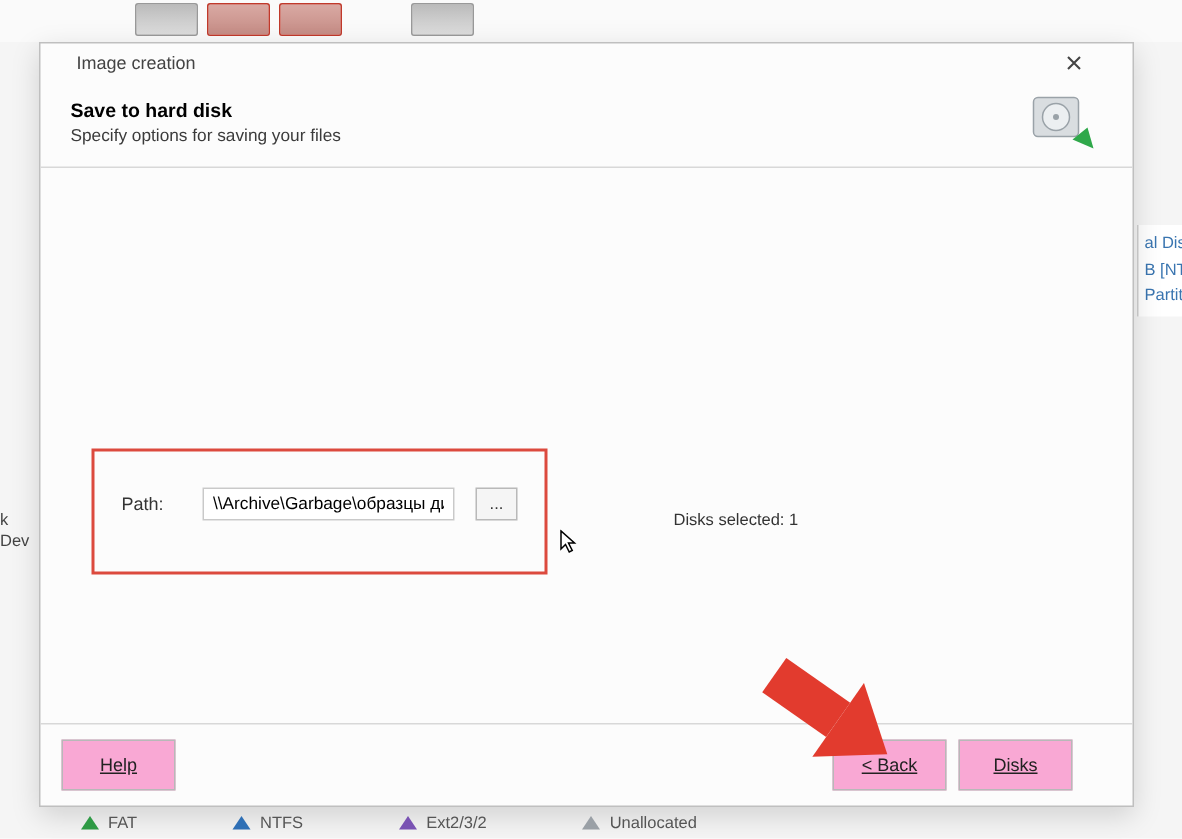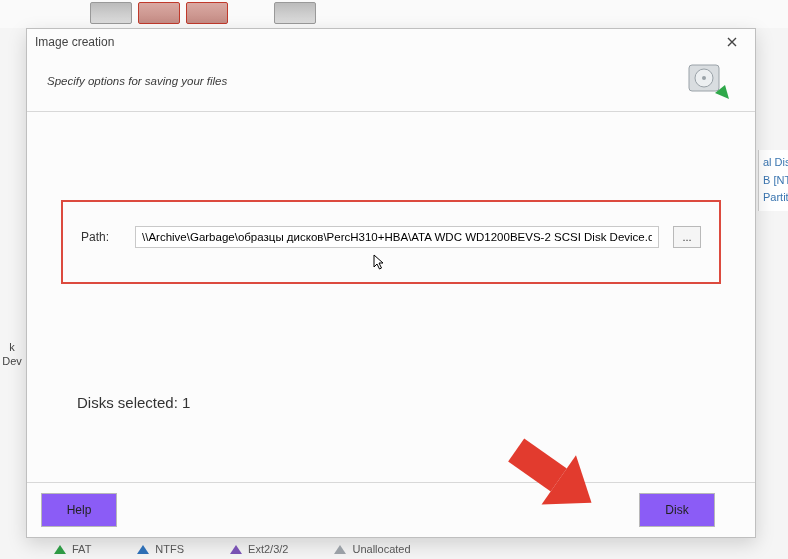--- a/index.html
+++ b/index.html
@@ -34,21 +34,20 @@
   .bg-toolbar .drive.sel { border-color: #c0392b; background: linear-gradient(#d9a9a3,#c58c85); }
 
   .bg-side-left {
     position: absolute;
     left: 0; top: 40px;
     width: 24px;
     color: #444;
     font-size: 11px;
     line-height: 1.3;
     padding-top: 300px;
-    text-align: center;
   }
   .bg-side-right {
     position: absolute;
     right: 0; top: 150px;
     width: 30px;
     color: #3a75b0;
     font-size: 11px;
     line-height: 1.6;
     padding: 4px 2px 4px 4px;
     border-left: 1px solid #d0d0d0;
@@ -65,47 +64,48 @@
     background: #fcfcfc;
     border: 1px solid #bfbfbf;
     box-shadow: 0 6px 18px rgba(0,0,0,0.15);
     display: flex;
     flex-direction: column;
   }
   .titlebar {
     height: 26px;
     display: flex;
     align-items: center;
-    padding: 0 8px;
+    padding: 0 24px;
     color: #444;
     font-size: 12px;
   }
   .titlebar .spacer { flex: 1; }
   .titlebar .close {
     width: 30px; height: 20px;
     display: flex; align-items: center; justify-content: center;
     font-size: 12px;
     color: #444;
   }
 
   .header {
     padding: 6px 20px 10px 20px;
     display: flex;
     align-items: center;
     border-bottom: 1px solid #d8d8d8;
   }
   .header-text { flex: 1; }
   .header h1 { font-size: 13px; font-weight: 600; margin: 0 0 4px 0; color: #000; }
-  .header p  { font-size: 11.5px; margin: 0; color: #3b3b3b; font-style: italic; }
+  .header p  { font-size: 11.5px; margin: 0; color: #3b3b3b; }
   .header .hdr-icon { width: 50px; height: 40px; position: relative; }
 
   .body {
     flex: 1;
     display: flex;
-    flex-direction: column;
+    flex-direction: row;
+    align-items: center;
   }
 
   .highlight-box {
     margin: 88px 34px 0 34px;
     border: 2px solid #dc4a3e;
     padding: 24px 18px 34px 18px;
     position: relative;
   }
   .path-row { display: flex; align-items: center; gap: 14px; }
   .path-label { font-size: 12px; color: #333; width: 40px; }
@@ -127,54 +127,55 @@
     cursor: pointer;
   }
   .cursor {
     position: absolute;
     left: 310px; top: 52px;
     width: 14px; height: 18px;
   }
 
   .summary {
     margin: 110px 0 0 50px;
-    font-size: 15px;
+    font-size: 11px;
     color: #333;
   }
   .summary div { margin-bottom: 10px; }
 
   .footer {
     border-top: 1px solid #d8d8d8;
     padding: 10px 14px;
     display: flex;
     align-items: center;
     gap: 8px;
   }
   .footer .spacer { flex: 1; }
   .btn {
     min-width: 76px;
     height: 24px;
     border: 1px solid #b8b8b8;
-    background: #8b5cf6;
+    background: #f9a8d4;
     font-size: 12px;
     color: #222;
     cursor: pointer;
     display: inline-flex;
     align-items: center;
     justify-content: center;
     padding: 16px 12px;
+    text-decoration: underline;
   }
   .footer .gap { width: 18px; }
 
   
   .bg-legend {
     position: absolute;
     left: 54px; bottom: 4px; right: 0;
     display: flex;
-    gap: 46px;
+    gap: 64px;
     font-size: 11px;
     color: #555;
     align-items: center;
   }
   .tri {
     display: inline-block;
     width: 0; height: 0;
     border-left: 6px solid transparent;
     border-right: 6px solid transparent;
     margin-right: 6px;
@@ -214,20 +215,21 @@
     <span class="spacer"></span>
     <div class="close">
       <svg width="10" height="10" viewBox="0 0 10 10">
           <path d="M1 1 L9 9 M9 1 L1 9" stroke="currentColor" stroke-width="1.4"></path>
         </svg>
     </div>
   </div>
 
   <div class="header">
     <div class="header-text">
+      <h1>Save to hard disk</h1>
       <p>Specify options for saving your files</p>
     </div>
     <div class="hdr-icon">
       <svg width="50" height="40" viewBox="0 0 50 40">
         <rect x="4" y="4" width="30" height="26" rx="3" fill="#d9dde0" stroke="#9aa2a8"></rect>
         <circle cx="19" cy="17" r="9" fill="#eceff1" stroke="#9aa2a8"></circle>
         <circle cx="19" cy="17" r="2" fill="#9aa2a8"></circle>
         <path d="M30 32 L44 38 L40 24 Z" fill="#2fa84a"></path>
       </svg>
     </div>
@@ -249,21 +251,22 @@
       <div>
         <span>Disks selected:</span>
         <span>1</span>
       </div>
     </div>
   </div>
 
   <div class="footer">
     <button class="btn">Help</button>
     <span class="spacer"></span>
-    <button class="btn">Disk</button>
+    <button class="btn">&lt; Back</button>
+    <button class="btn">Disks</button>
     <span class="gap"></span>
   </div>
 </div>
 
 <div class="bg-legend">
   <span><span class="tri green"></span><span>FAT</span></span>
   <span><span class="tri blue"></span><span>NTFS</span></span>
   <span><span class="tri purple"></span><span>Ext2/3/2</span></span>
   <span><span class="tri grey"></span><span>Unallocated</span></span>
 </div>

